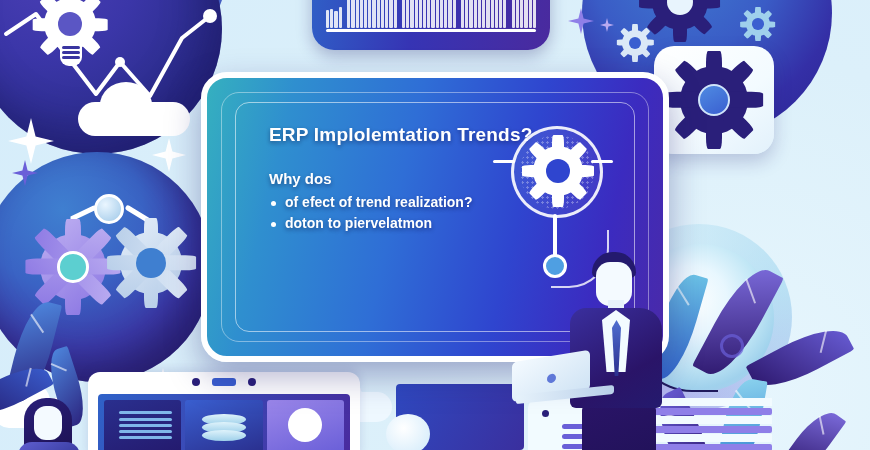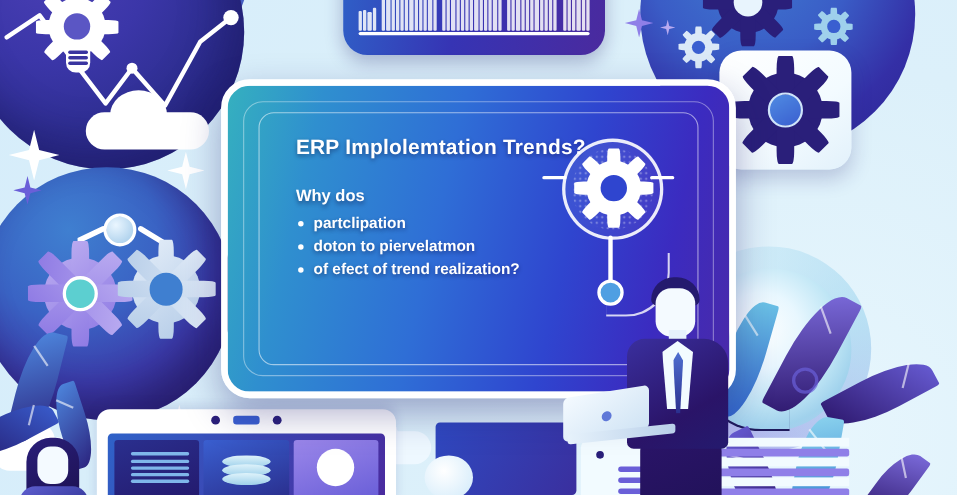--- a/index.html
+++ b/index.html
@@ -501,23 +501,22 @@
 
   <div id="presentation-panel">
     <div id="panel-inner-border-1"></div>
     <div id="panel-inner-border-2"></div>
 
     <div id="panel-title">ERP Implolemtation Trends?</div>
 
     <div id="panel-subhead">Why dos</div>
 
     <ul id="panel-bullets">
-      <li>partclipation</li>
+      <li>of efect of trend realization?</li>
       <li>doton to piervelatmon</li>
-      <li>of efect of trend realization?</li>
     </ul>
 
 
     <div id="panel-magnifier">
       <div id="magnifier-arm-l"></div>
       <div id="magnifier-arm-r"></div>
       <div id="magnifier-lens">
         <div id="magnifier-lens-dots"></div>
       </div>
       <div class="gear" id="panel-gear">

